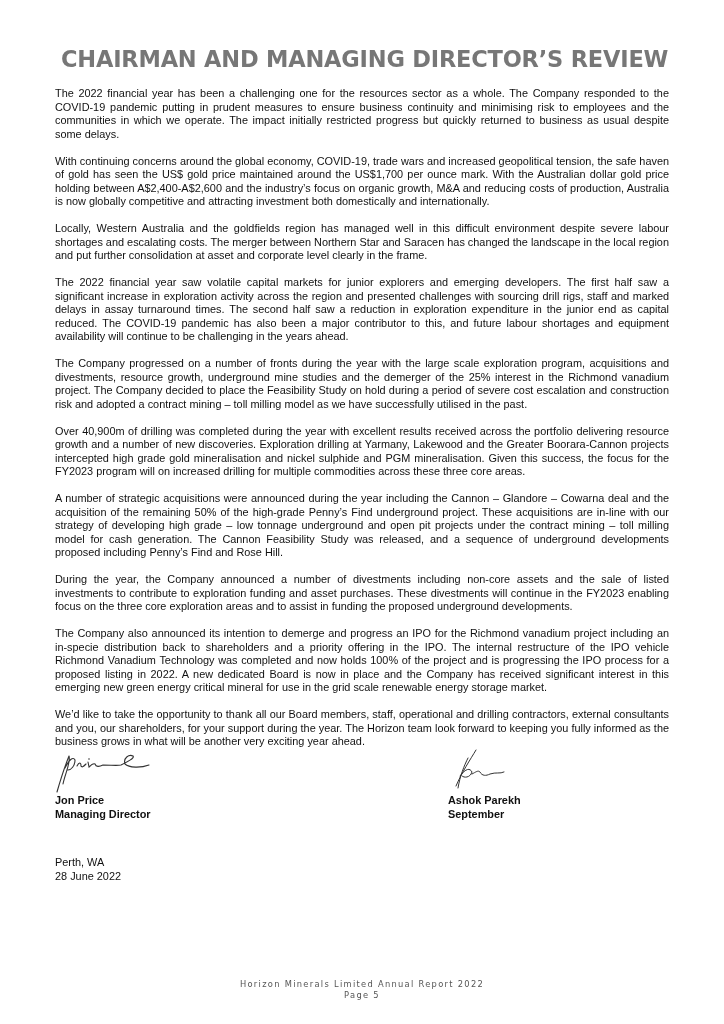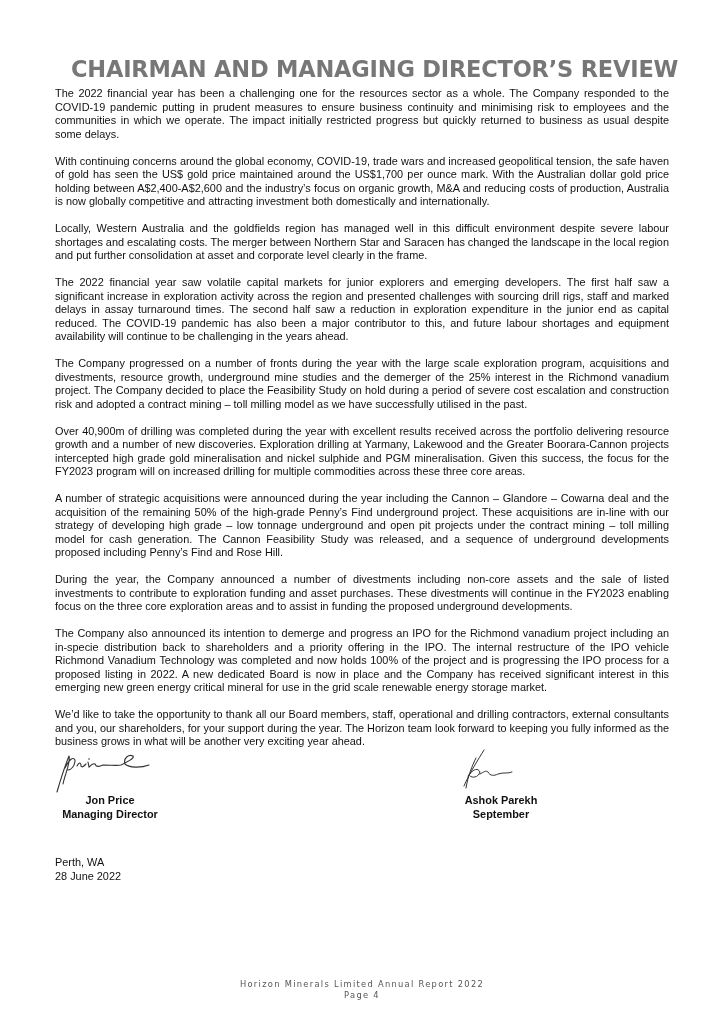--- a/index.html
+++ b/index.html
@@ -12,21 +12,21 @@
       height: 1024px;
       position: relative;
       overflow: hidden;
       font-family: "Liberation Sans", sans-serif;
       color: #111111;
     }
     .title {
       position: absolute;
       left: 55px;
       top: 40px;
-      margin: 16px;
+      margin: 6px;
       font-family: "DejaVu Sans", sans-serif;
       font-weight: bold;
       font-size: 22.5px;
       letter-spacing: -0.2px;
       color: #777777;
       white-space: nowrap;
     }
     .body-text {
       position: absolute;
       left: 55px;
@@ -42,29 +42,28 @@
       margin: 0 0 13.5px 0;
       text-align: justify;
     }
     .sig-block {
       position: absolute;
       top: 748px;
       font-size: 10.9px;
       line-height: 13.5px;
     }
     .sig-left { left: 55px; }
-    .sig-right { left: 448px; margin-left: 8px; }
+    .sig-right { left: 448px; }
     .sig-svg {
       display: block;
       height: 46px;
     }
     .sig-name, .sig-role {
       font-weight: bold;
       display: block;
-      text-align: center;
     }
     .place-date {
       position: absolute;
       left: 55px;
       top: 832px;
       font-size: 10.9px;
       line-height: 13.5px;
       margin-top: 24px;
     }
     .place-date span { display: block; }
@@ -117,14 +116,14 @@
   <span class="sig-role">September</span>
 </div>
 
 <div class="place-date">
   <span>Perth, WA</span>
   <span>28 June 2022</span>
 </div>
 
 <div class="footer">
   <span>Horizon Minerals Limited Annual Report 2022</span>
-  <span>Page 4</span>
+  <span>Page 5</span>
 </div>
 
 </body></html>

